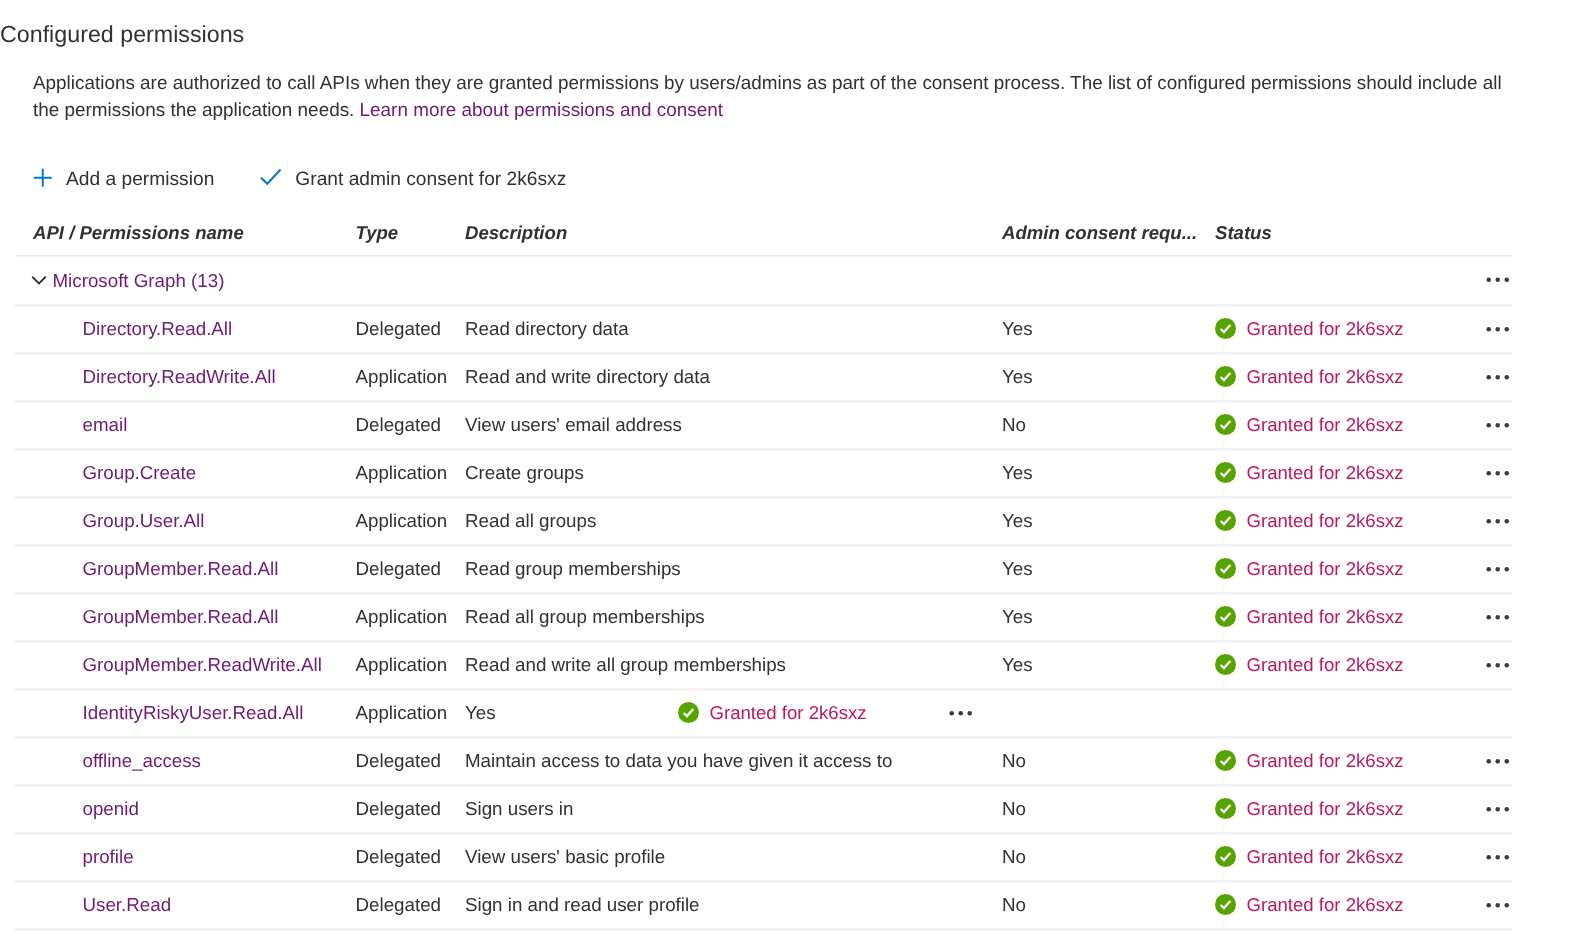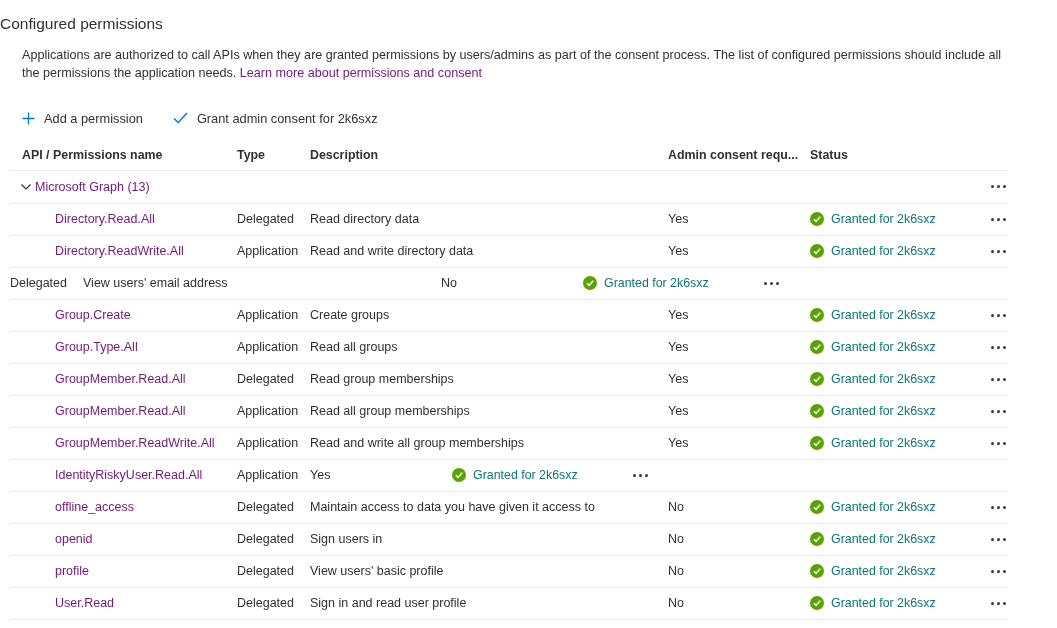--- a/index.html
+++ b/index.html
@@ -50,21 +50,21 @@
   }
   .toolbar .t-icon { display: inline-flex; align-items: center; }
 
   
   .ptable { margin: 10px 0 0 10px; width: 998px; }
   .trow {
     display: flex;
     align-items: center;
     border-bottom: 1px solid #eaeaea;
   }
-  .thead { height: 31px; font-weight: 700; }
+  .thead { height: 31px; font-weight: 700; font-style: italic; }
   .thead .cell { font-size: 12.4px; color: #323130; }
   .grow { height: 33px; }
   .drow { height: 32px; }
 
   .cell { flex: 0 0 auto; white-space: nowrap; overflow: hidden; }
   .c-name   { width: 227px; padding-left: 12px; }
   .c-type   { width: 73px; }
   .c-desc   { width: 358px; }
   .c-admin  { width: 142px; }
   .c-status { width: 170px; display: flex; align-items: center; gap: 7px; }
@@ -76,21 +76,21 @@
     display: flex;
     align-items: center;
     gap: 3px;
     padding-left: 10px;
     flex: 1 1 auto;
     text-align: center;
   }
   .chev { display: inline-flex; align-items: center; margin-top: 1px; }
 
   .status-icon { display: inline-flex; align-items: center; }
-  .status-text { font-size: 12.4px; color: #0f766e; }
+  .status-text { font-size: 12.4px; color: #be185d; }
 
   .more-btn {
     background: none;
     border: none;
     cursor: pointer;
     display: flex;
     align-items: center;
     gap: 3px;
     padding: 4px 2px;
   }
@@ -204,20 +204,23 @@
     <div class="cell c-menu">
       <button class="more-btn">
         <span class="dot"></span>
               <span class="dot"></span>
               <span class="dot"></span>
       </button>
     </div>
   </div>
 
   <div class="trow drow">
+    <div class="cell c-name">
+      <a class="link perm-link">email</a>
+    </div>
     <div class="cell c-type">Delegated</div>
     <div class="cell c-desc">View users' email address</div>
     <div class="cell c-admin">No</div>
     <div class="cell c-status">
       <span class="status-icon">
         <svg width="14" height="14" viewBox="0 0 14 14">
           <circle cx="7" cy="7" r="7" fill="#57a300"></circle>
           <path d="M3.8 7.3 L6 9.4 L10.2 4.7" stroke="#ffffff" stroke-width="1.5" fill="none"></path>
         </svg>
       </span>
@@ -252,21 +255,21 @@
       <button class="more-btn">
         <span class="dot"></span>
               <span class="dot"></span>
               <span class="dot"></span>
       </button>
     </div>
   </div>
 
   <div class="trow drow">
     <div class="cell c-name">
-      <a class="link perm-link">Group.Type.All</a>
+      <a class="link perm-link">Group.User.All</a>
     </div>
     <div class="cell c-type">Application</div>
     <div class="cell c-desc">Read all groups</div>
     <div class="cell c-admin">Yes</div>
     <div class="cell c-status">
       <span class="status-icon">
         <svg width="14" height="14" viewBox="0 0 14 14">
           <circle cx="7" cy="7" r="7" fill="#57a300"></circle>
           <path d="M3.8 7.3 L6 9.4 L10.2 4.7" stroke="#ffffff" stroke-width="1.5" fill="none"></path>
         </svg>

